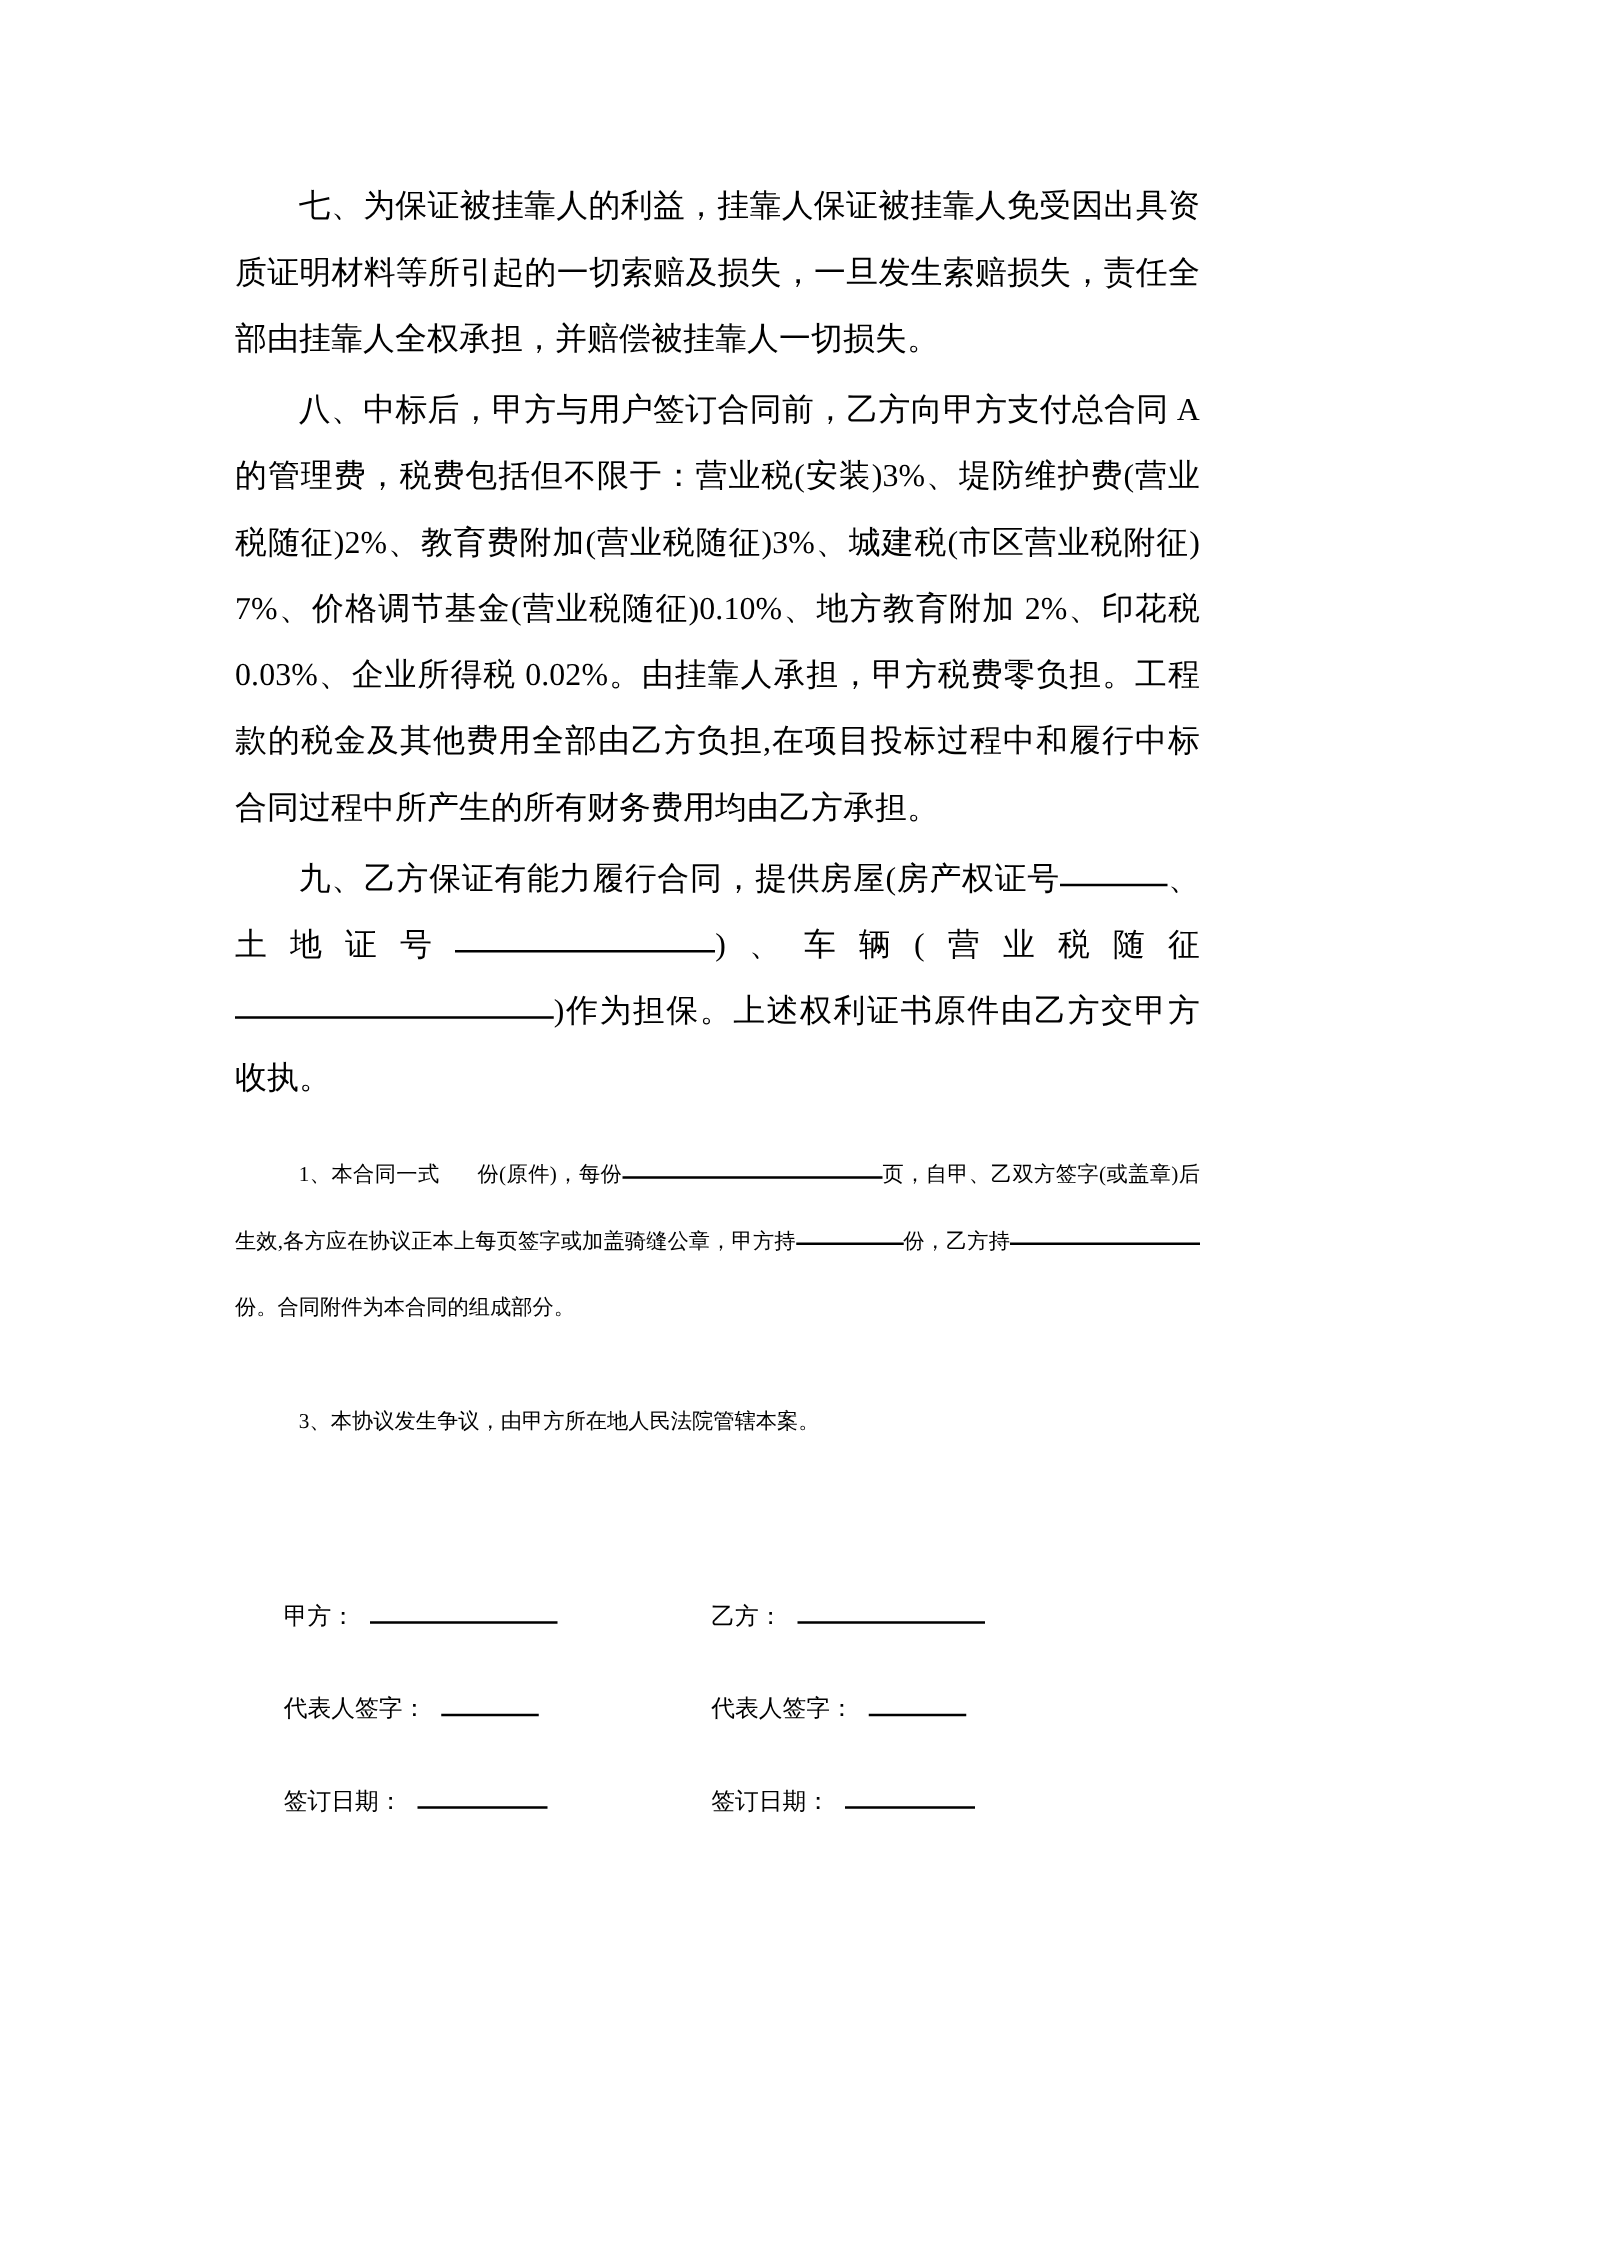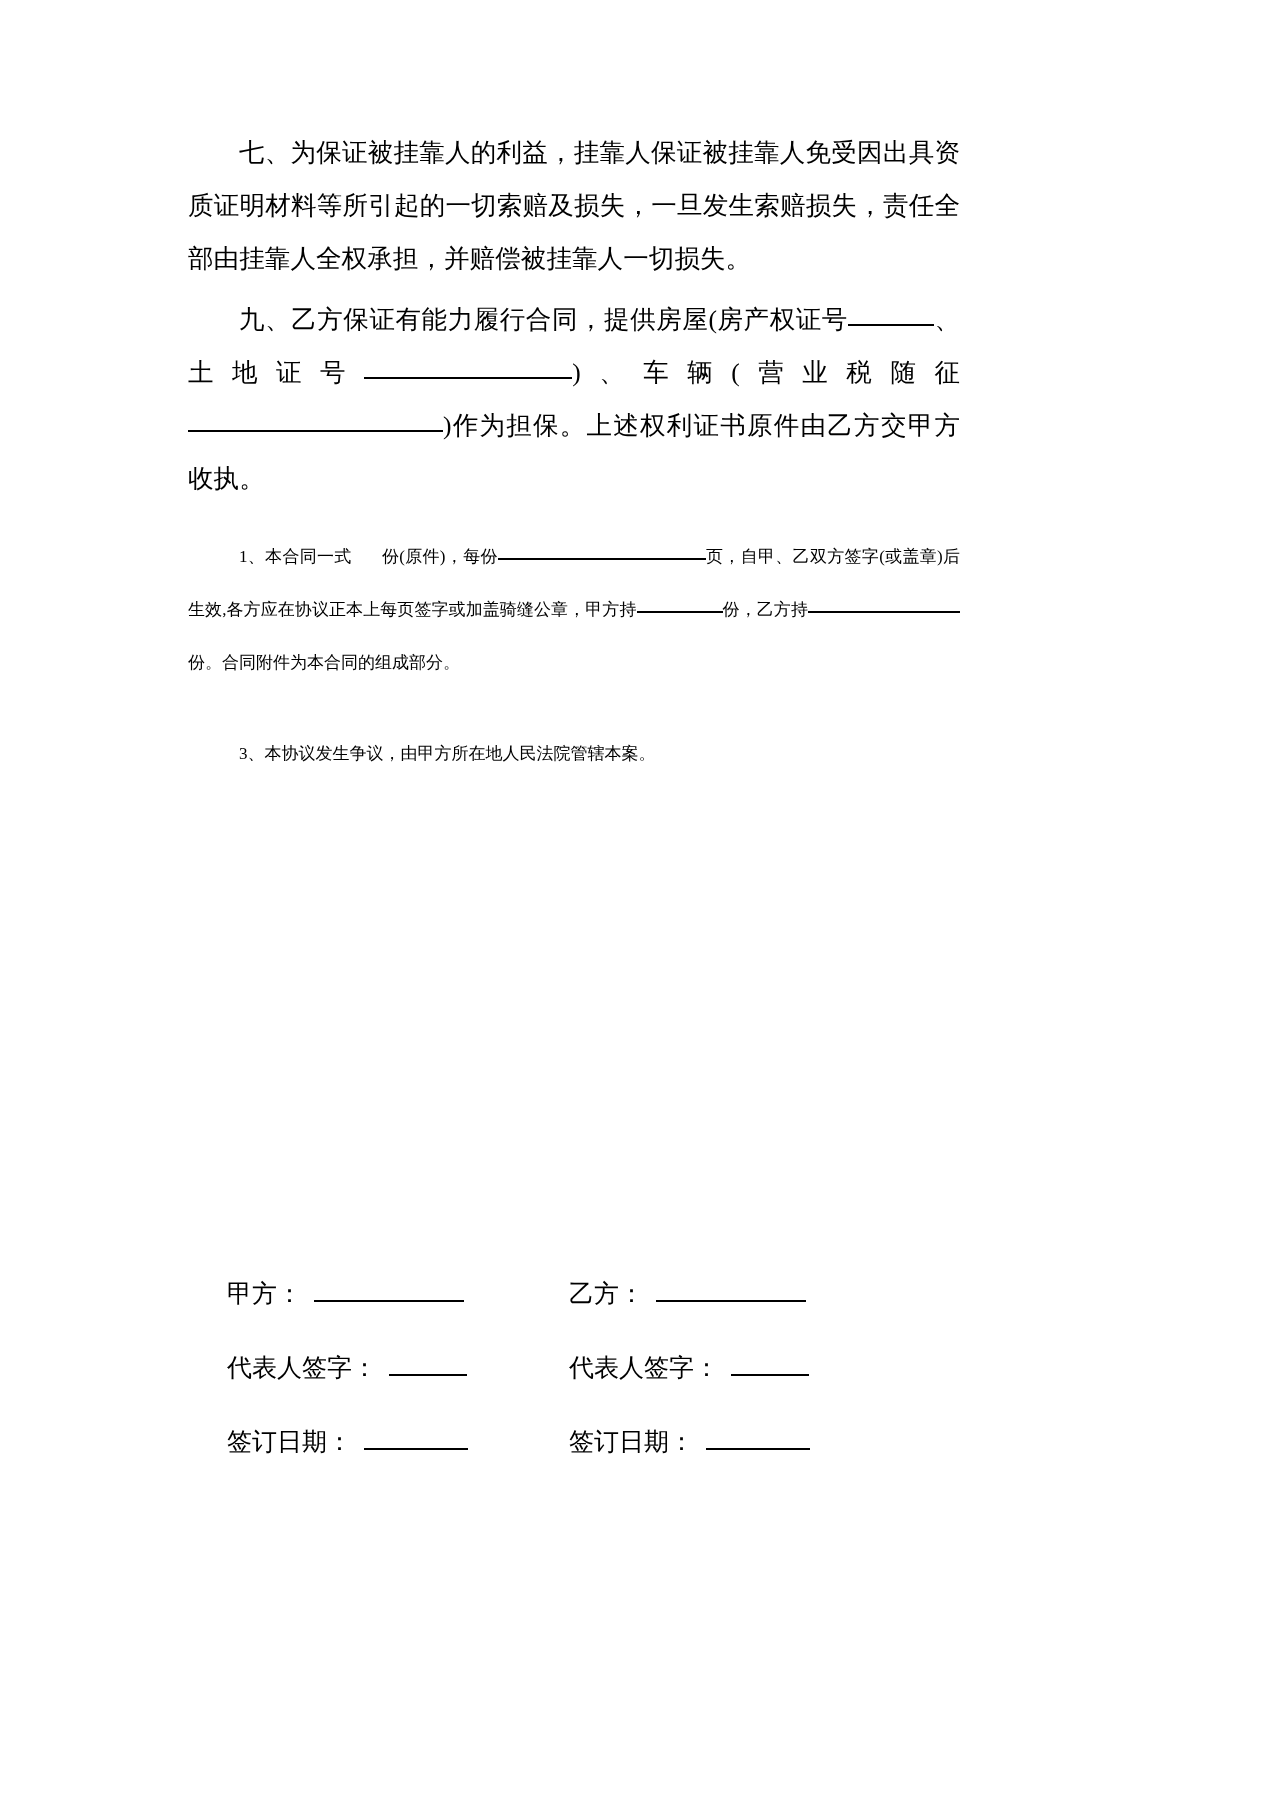--- a/index.html
+++ b/index.html
@@ -22,21 +22,21 @@
     left: 0; top: 0;
     width: 1280px;
     height: 1811px;
     background: #ffffff;
   }
 
   
   .doc-body {
     position: absolute;
     left: 188px;
-    top: 126px;
+    top: 138px;
     width: 772px;
   }
 
   
   .para {
     font-size: 25.5px;
     line-height: 53px;
     text-align: justify;
     text-align-last: left;
     text-justify: inter-character;
@@ -80,21 +80,21 @@
     width: 772px;
   }
   .sig-row {
     display: flex;
     align-items: baseline;
     margin-bottom: 34px;
   }
   .sig-cell {
     display: flex;
     align-items: baseline;
-    font-size: 25px;
+    font-size: 19px;
     line-height: 40px;
     white-space: nowrap;
   }
   .sig-cell.left  { width: 330px; padding-left: 39px; }
   .sig-cell.right { width: 330px; padding-left: 12px; }
   .sig-label { margin-right: 6px; }
   .sig-rule {
     display: inline-block;
     border-bottom: 2.5px solid #000;
     height: 20px;
@@ -107,20 +107,21 @@
 <body>
 
 <div class="page">
 
   <div class="doc-body">
 
     <p class="para indent">七、为保证被挂靠人的利益，挂靠人保证被挂靠人免受因出具资质证明材料等所引起的一切索赔及损失，一旦发生索赔损失，责任全部由挂靠人全权承担，并赔偿被挂靠人一切损失。</p>
 
     <div class="gap-sm"></div>
 
+    <p class="para indent">八、中标后，甲方与用户签订合同前，乙方向甲方支付总合同 A 的管理费，税费包括但不限于：营业税(安装)3%、堤防维护费(营业税随征)2%、教育费附加(营业税随征)3%、城建税(市区营业税附征)7%、价格调节基金(营业税随征)0.10%、地方教育附加 2%、印花税 0.03%、企业所得税 0.02%。由挂靠人承担，甲方税费零负担。工程款的税金及其他费用全部由乙方负担,在项目投标过程中和履行中标合同过程中所产生的所有财务费用均由乙方承担。</p>
 
     <div class="gap-sm"></div>
 
     <p class="para indent">
       <span>九、乙方保证有能力履行合同，提供房屋(房产权证号</span><span class="blank w-sm"></span><span>、土地证号</span><span class="blank w-xl"></span><span>)、车辆(营业税随征</span><span class="blank" style="width:255px"></span><span>)作为担保。上述权利证书原件由乙方交甲方收执。</span>
     </p>
 
     <div class="gap-sm"></div>
 
 

